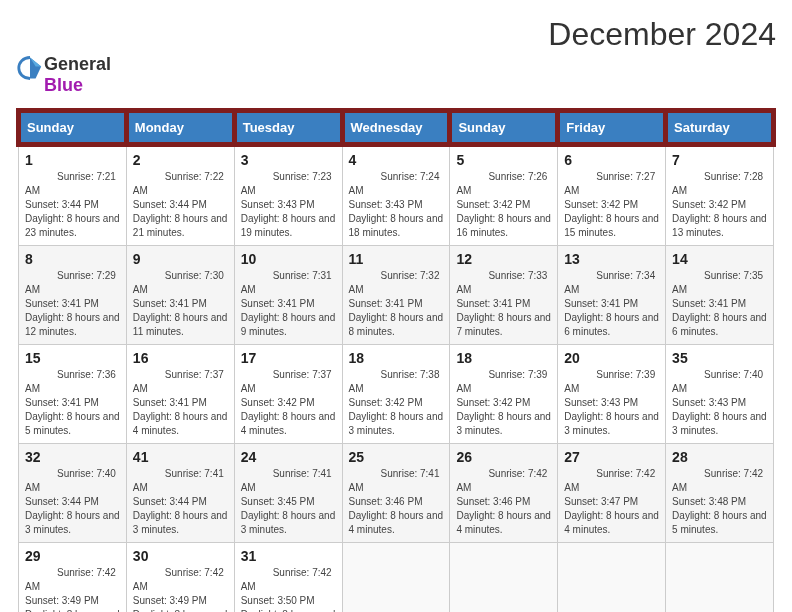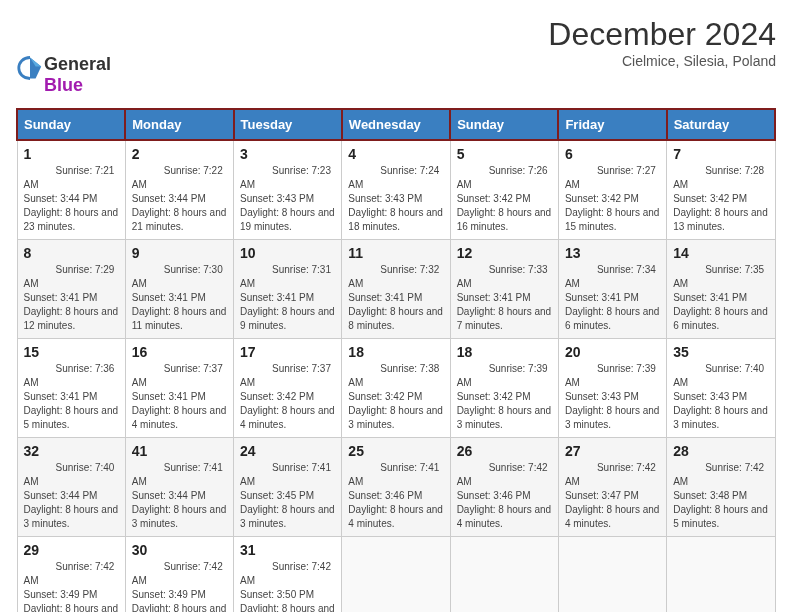--- a/index.html
+++ b/index.html
@@ -51,21 +51,21 @@
       border-collapse: collapse;
       font-size: 11px;
     }
     .calendar th {
       background-color: #3a7fc1;
       color: #fff;
       padding: 7px 6px;
       text-align: left;
       font-size: 13px;
       font-weight: bold;
-      border: 2px solid #7f1d1d;
+      border: 5px solid #7f1d1d;
     }
     .calendar td {
       vertical-align: top;
       padding: 5px 6px;
       border: 1px solid #ccc;
       width: 108px;
       height: 80px;
       background: #fff;
     }
     .calendar tr:nth-child(even) td {
@@ -98,21 +98,20 @@
       <path d="M20 5 L36 18 L28 35 L20 35" fill="#3a7fc1"></path>
       <path d="M20 5 L36 18 L28 18 Z" fill="#5aaae0"></path>
     </svg>
     <div>
       <span class="logo-text-general">General</span><br>
       <span class="logo-text-blue">Blue</span>
     </div>
   </div>
   <div class="title-block">
     <div class="month-title">December 2024</div>
-    <div class="location">Cielmice, Silesia, Poland</div>
   </div>
 </div>
 
 <table class="calendar">
   <thead>
     <tr>
     <th>Sunday</th>
         <th>Monday</th>
         <th>Tuesday</th>
         <th>Wednesday</th>

